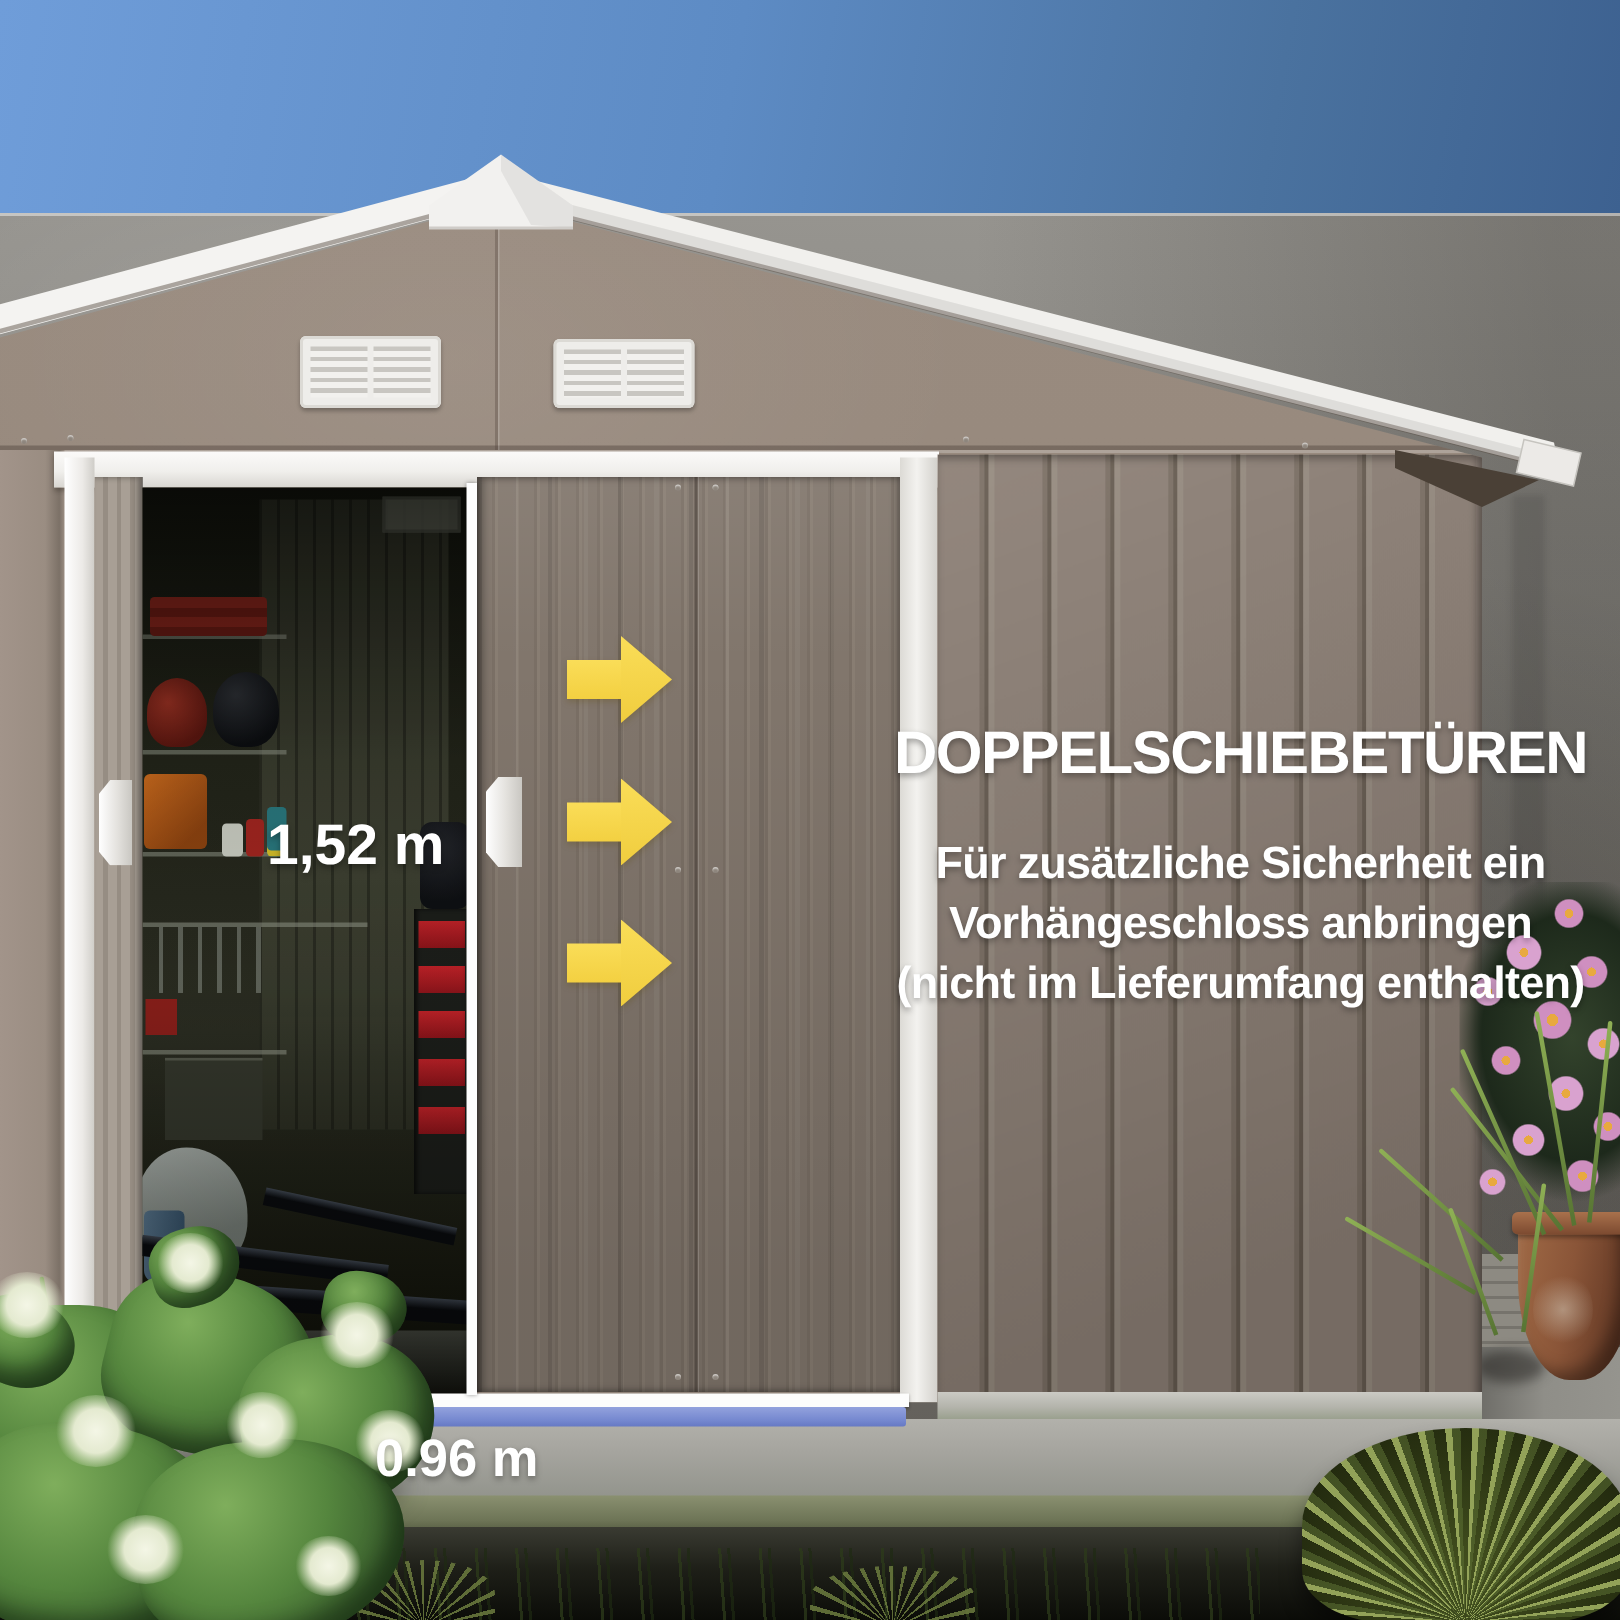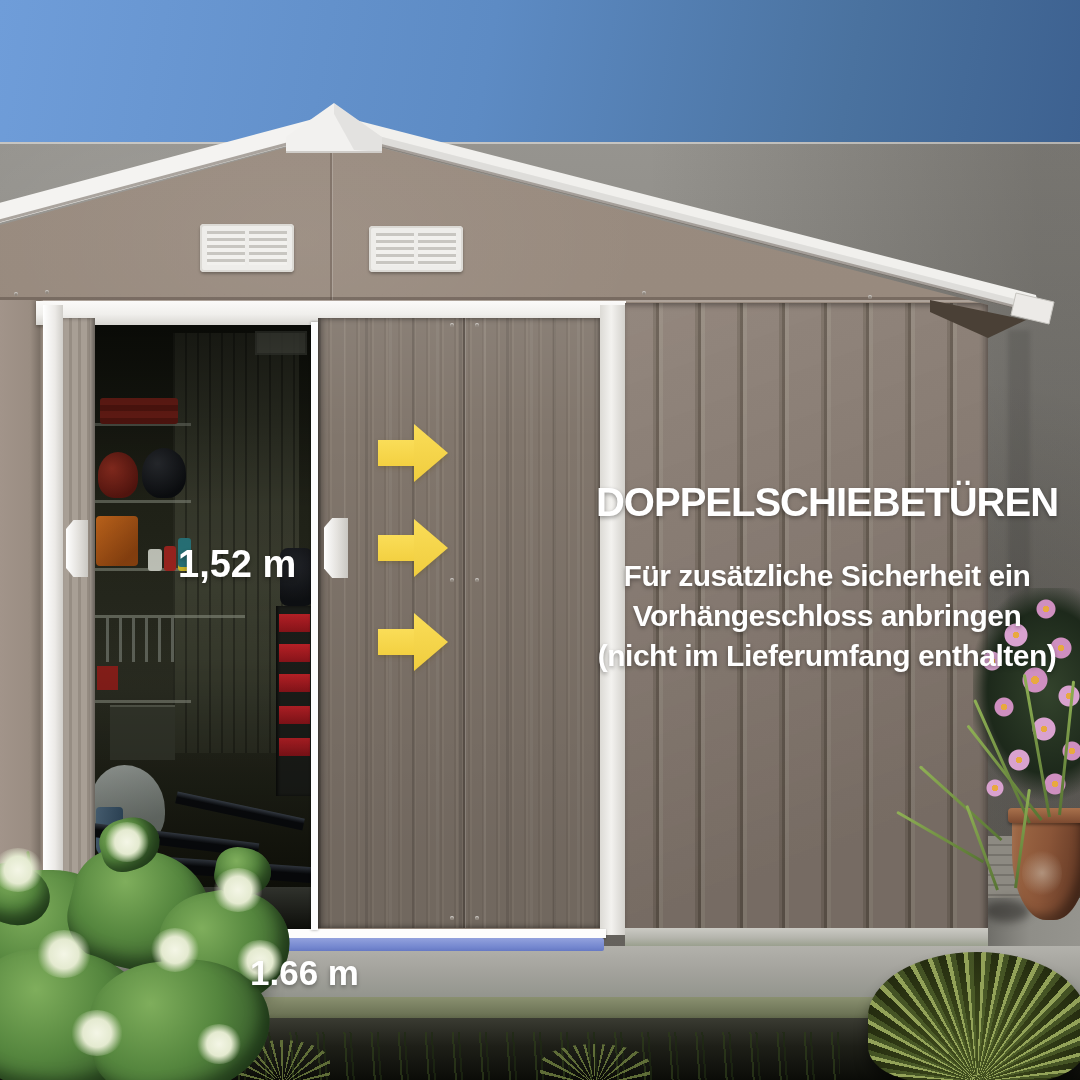--- a/index.html
+++ b/index.html
@@ -355,21 +355,21 @@
   <div class="abs arrow" style="left:378px;top:519px;">
     <div class="tail"></div>
     <div class="head"></div>
   </div>
   <div class="abs arrow" style="left:378px;top:613px;">
     <div class="tail"></div>
     <div class="head"></div>
   </div>
 
   <div id="dim-h" class="abs txt">1,52 m</div>
-  <div id="dim-w" class="abs txt">1.66 m</div>
+  <div id="dim-w" class="abs txt">0.96 m</div>
   <div id="title" class="abs txt">DOPPELSCHIEBETÜREN</div>
   <div id="subtitle" class="abs txt">
     <div>Für zusätzliche Sicherheit ein</div>
     <div>Vorhängeschloss anbringen</div>
     <div>(nicht im Lieferumfang enthalten)</div>
   </div>
 
 </div>
 
 </body></html>

